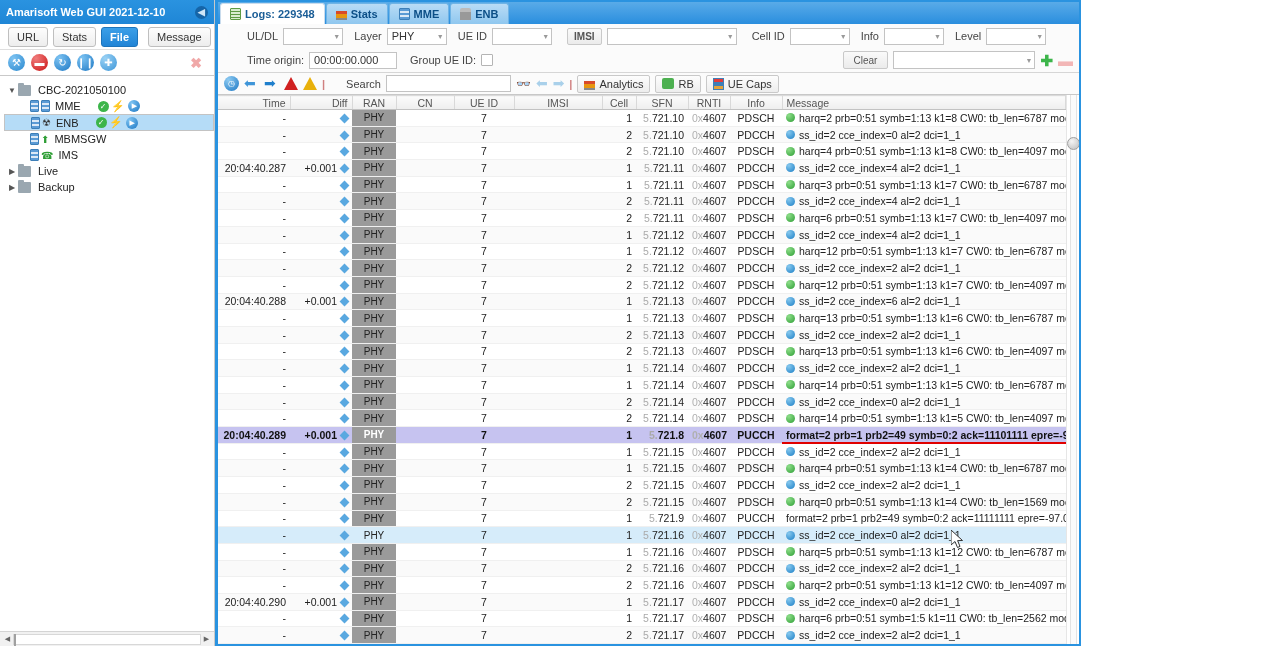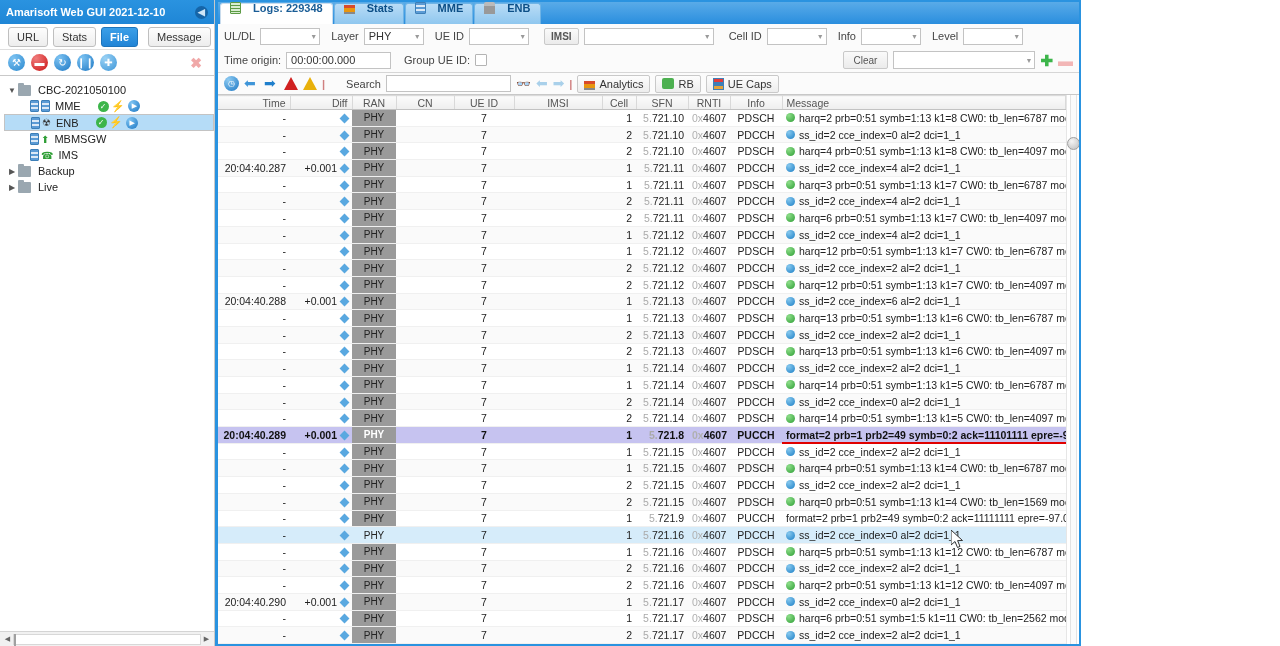--- a/index.html
+++ b/index.html
@@ -133,21 +133,21 @@
     display: flex; flex-direction: column;
     background: #fff;
   }
   #tabbar {
     height: 22px;
     background: linear-gradient(to bottom, #59abe8 0%, #2a8ede 100%);
     display: flex; align-items: flex-end; padding-left: 2px;
   }
   .tab {
     height: 20px;
-    display: flex; align-items: flex-end; gap: 12px;
+    display: flex; align-items: center; gap: 4px;
     padding: 10px 9px;
     font-size: 11px; font-weight: bold;
     color: #0c4f87;
     background: linear-gradient(to bottom,#b9dcf6 0%, #8fc7ef 100%);
     border: 1px solid #6fb4e6; border-bottom: none;
     border-radius: 3px 3px 0 0;
     margin-right: 1px;
     cursor: pointer;
   }
   .tab.active { background: #ffffff; color: #1a5d96; border-color: #c9dced; }
@@ -159,21 +159,21 @@
       linear-gradient(to top, transparent 0 20%, #d84a2a 20% 70%, transparent 70%);
       border-bottom: 2px solid #888;}
   .ic-mme { background: repeating-linear-gradient(to bottom, #5b9bd5 0 2px, #dbe9f6 2px 4px);
             border: 1px solid #3d7fb8; border-radius:1px; }
   .ic-enb { background: linear-gradient(to bottom, #bbb 0 30%, #999 30%); border-radius: 2px 2px 0 0;}
 
   #filterbar {
     background: #fbfbfb;
     border-bottom: 1px solid #d6d6d6;
   }
-  .frow { display: flex; align-items: center; height: 23px; padding: 12px 6px; gap: 5px; }
+  .frow { display: flex; align-items: center; height: 23px; padding: 12px 6px; gap: 5px; margin-left: 23px; }
   .flabel { color: #444; font-size: 11px; white-space: nowrap; }
   .sel {
     height: 17px;
     border: 1px solid #c3c3c3;
     background: #fff;
     display: flex; align-items: center;
     padding: 0 2px 0 4px;
     font-size: 11px; color: #333;
     cursor: pointer;
     min-width: 60px;
@@ -359,26 +359,26 @@
         <span class="nlabel">MBMSGW</span>
       </div>
       <div class="tnode" style="padding-left:26px">
         <span class="srv"></span>
         <span class="mini-ic" style="color:#2e9e35">☎</span>
         <span class="nlabel">IMS</span>
       </div>
       <div class="tnode">
         <span class="arrow right"></span>
         <span class="folder"></span>
-        <span class="nlabel">Backup</span>
+        <span class="nlabel">Live</span>
       </div>
       <div class="tnode">
         <span class="arrow right"></span>
         <span class="folder"></span>
-        <span class="nlabel">Live</span>
+        <span class="nlabel">Backup</span>
       </div>
     </div>
 
     <div id="sidebar-hscroll">
       <span class="sarrow">◀</span>
       <span class="strack"><span class="sthumb"></span></span>
       <span class="sarrow">▶</span>
     </div>
   </div>
 
@@ -443,21 +443,21 @@
 
         <span class="flabel" style="margin-left:6px">Level</span>
         <span class="sel" style="width:48px">
           <span class="val"></span>
           <span class="caret">▼</span>
         </span>
       </div>
 
       <div class="frow">
         <span class="flabel">Time origin:</span>
-        <span class="txtin" style="width:105px">00:00:00.000</span>
+        <span class="txtin" style="width:88px">00:00:00.000</span>
         <span class="flabel" style="margin-left:8px">Group UE ID:</span>
         <span class="chk"></span>
 
         <span style="flex:1"></span>
 
         <span class="btn-flat" style="font-weight:normal;padding:0 10px;height:18px">Clear</span>
         <span class="sel" style="width:142px;height:18px">
           <span class="val"></span>
           <span class="caret">▼</span>
         </span>

